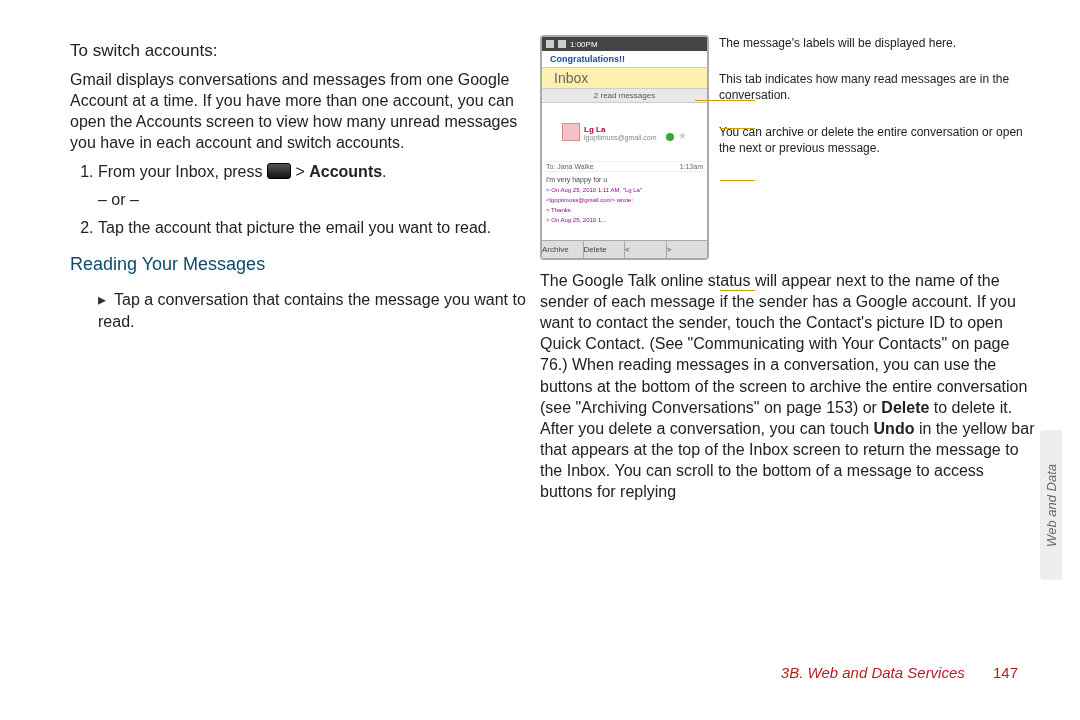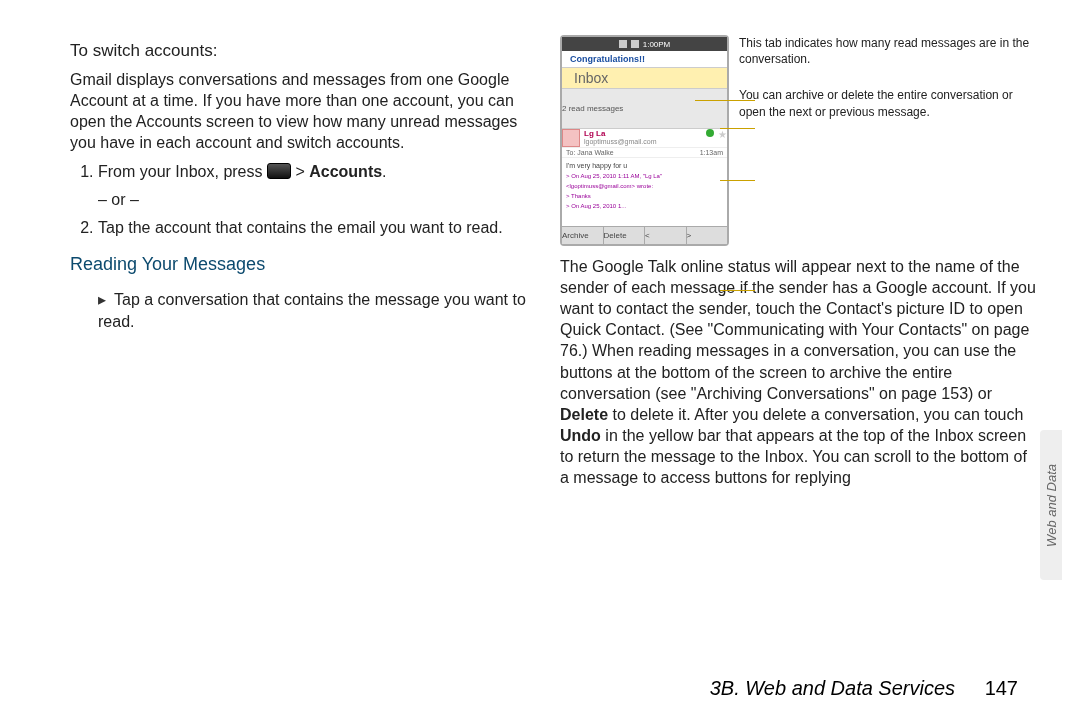--- a/index.html
+++ b/index.html
@@ -1,56 +1,56 @@
 <!DOCTYPE html>
 <html><head>
 <meta charset="utf-8">
 <style>
   html,body{margin:0;padding:0;width:1080px;height:720px;background:#fff;font-family:Arial,Helvetica,sans-serif;color:#222;overflow:hidden}
   .page{position:relative;width:1080px;height:720px;box-sizing:border-box;padding:35px 40px 30px 70px}
-  .cols{display:flex;gap:20px}
+  .cols{display:flex;}
   .col{flex:1;min-width:0}
   .col-left{flex:0 0 470px}
   .col-right{flex:1}
   .sec-head{font-size:17px;margin:6px 0 8px 0;color:#222}
   .body-text{font-size:16px;line-height:1.32;margin:0 0 8px 0;color:#222}
   .h2{font-size:18px;margin:16px 0 14px 0;color:#0c4a6e;font-weight:normal}
   ol.steps{margin:0 0 4px 0;padding-left:28px;font-size:16px;line-height:1.35}
   ol.steps li{margin-bottom:6px}
   .sub{margin:6px 0 6px 0;font-size:16px}
   .bullets{margin:4px 0 8px 0;padding-left:28px;font-size:16px;line-height:1.35;list-style:none}
   .bullets li::before{content:"▸";margin-right:8px;color:#333}
   .bold{font-weight:bold}
   .keyicon{display:inline-block;width:22px;height:14px;border-radius:3px;background:linear-gradient(#555,#111);vertical-align:-2px;border:1px solid #000}
 
   
   .figwrap{display:flex;gap:10px;margin-bottom:10px}
   .phone{width:165px;border:2px solid #aaa;border-radius:4px;background:#f6f6f6;font-size:8px;color:#333}
-  .statusbar{height:14px;background:#444;color:#fff;display:flex;justify-content:center;align-items:center;padding:0 4px;font-size:8px;gap:4px}
+  .statusbar{height:14px;background:#444;color:#fff;display:flex;justify-content:flex-start;align-items:center;padding:0 4px;font-size:8px;gap:4px}
   .statusbar .sicon{width:8px;height:8px;background:#ccc}
   .msgheader{background:#fff;border-bottom:1px solid #ccc;padding:3px 8px;color:#1a4ea0;font-weight:bold;font-size:9px}
   .labelbar{background:#fff0b0;padding:2px 12px;font-size:14px;color:#666}
-  .readtab{background:#e8e8e8;padding:15px 0;font-size:8px;border-top:1px solid #ccc;border-bottom:1px solid #ccc;color:#555}
-  .senderrow{display:flex;align-items:flex-start;gap:4px;padding:0;border-bottom:1px solid #eee;background:#fff}
+  .readtab{background:#e8e8e8;text-align:center;padding:2px 0;font-size:8px;border-top:1px solid #ccc;border-bottom:1px solid #ccc;color:#555}
+  .senderrow{display:flex;align-items:flex-end;gap:4px;padding:20px;border-bottom:1px solid #eee;background:#fff}
   .avatar{width:16px;height:16px;background:#f4c2c2;border:1px solid #d88}
   .sendername{color:#b00050;font-size:8px;font-weight:bold;flex:1}
   .senderemail{color:#888;font-size:7px}
   .statusdot{width:8px;height:8px;border-radius:50%;background:#3a3}
   .star{color:#ccc;font-size:10px}
   .torow{display:flex;justify-content:space-between;padding:1px 4px;font-size:7px;color:#666;background:#fff;border-bottom:1px solid #eee}
   .msgbody{padding:4px;font-size:7px;color:#444;background:#fff;height:60px}
   .msgbody .q{color:#909;font-size:6px;margin-top:4px}
   .btnbar{display:flex;border-top:1px solid #aaa;background:#ddd}
   .btnbar div{flex:1;text-align:left;padding:4px 0;font-size:8px;border-right:1px solid #aaa;color:#444}
   .btnbar div:last-child{border-right:none}
 
   .callouts{flex:1;font-size:12px;line-height:1.35;color:#222}
   .callouts p{margin:0 0 20px 0}
 
-  .footer{position:absolute;bottom:20px;right:62px;font-style:italic;font-size:20px;color:#000000}
+  .footer{position:absolute;bottom:39px;right:62px;font-style:italic;font-size:15px;color:#b91c1c}
   .footer .pn{font-style:normal;margin-left:24px}
   .sidetab{position:absolute;right:18px;top:430px;width:22px;height:150px;background:#eee;border-radius:4px 0 0 4px;display:flex;align-items:center;justify-content:center}
   .sidetab span{writing-mode:vertical-rl;transform:rotate(180deg);font-style:italic;font-size:13px;color:#666}
 
   
   .leader{position:absolute;background:#caa100;height:1px}
 </style>
 </head>
 <body>
 
@@ -61,21 +61,21 @@
       <p class="sec-head">To switch accounts:</p>
       <p class="body-text">Gmail displays conversations and messages from one Google Account at a time. If you have more than one account, you can open the Accounts screen to view how many unread messages you have in each account and switch accounts.</p>
       <ol class="steps">
         <li>
           <span>From your Inbox, press </span>
           <span class="keyicon"></span>
           <span> &gt; </span>
           <span class="bold">Accounts</span>.
           <div class="sub">– or –</div>
         </li>
-        <li>Tap the account that contains the email you want to read.</li>
+        <li>Tap the account that picture the email you want to read.</li>
       </ol>
 
       <h2 class="h2">Reading Your Messages</h2>
       <ul class="bullets">
         <li>Tap a conversation that contains the message you want to read.</li>
       </ul>
     </div>
 
     <div class="col col-right">
       <div class="figwrap">
@@ -111,20 +111,21 @@
           </div>
           <div class="btnbar">
             <div>Archive</div>
             <div>Delete</div>
             <div>&lt;</div>
             <div>&gt;</div>
           </div>
         </div>
 
         <div class="callouts">
+          <p>The message's labels will be displayed here.</p>
           <p>This tab indicates how many read messages are in the conversation.</p>
           <p>You can archive or delete the entire conversation or open the next or previous message.</p>
         </div>
       </div>
 
       <p class="body-text">
         <span>The Google Talk online status will appear next to the name of the sender of each message if the sender has a Google account. If you want to contact the sender, touch the Contact's picture ID to open Quick Contact. (See "Communicating with Your Contacts" on page 76.) When reading messages in a conversation, you can use the buttons at the bottom of the screen to archive the entire conversation (see "Archiving Conversations" on page 153) or </span>
         <span class="bold">Delete</span>
         <span> to delete it. After you delete a conversation, you can touch </span>
         <span class="bold">Undo</span>

